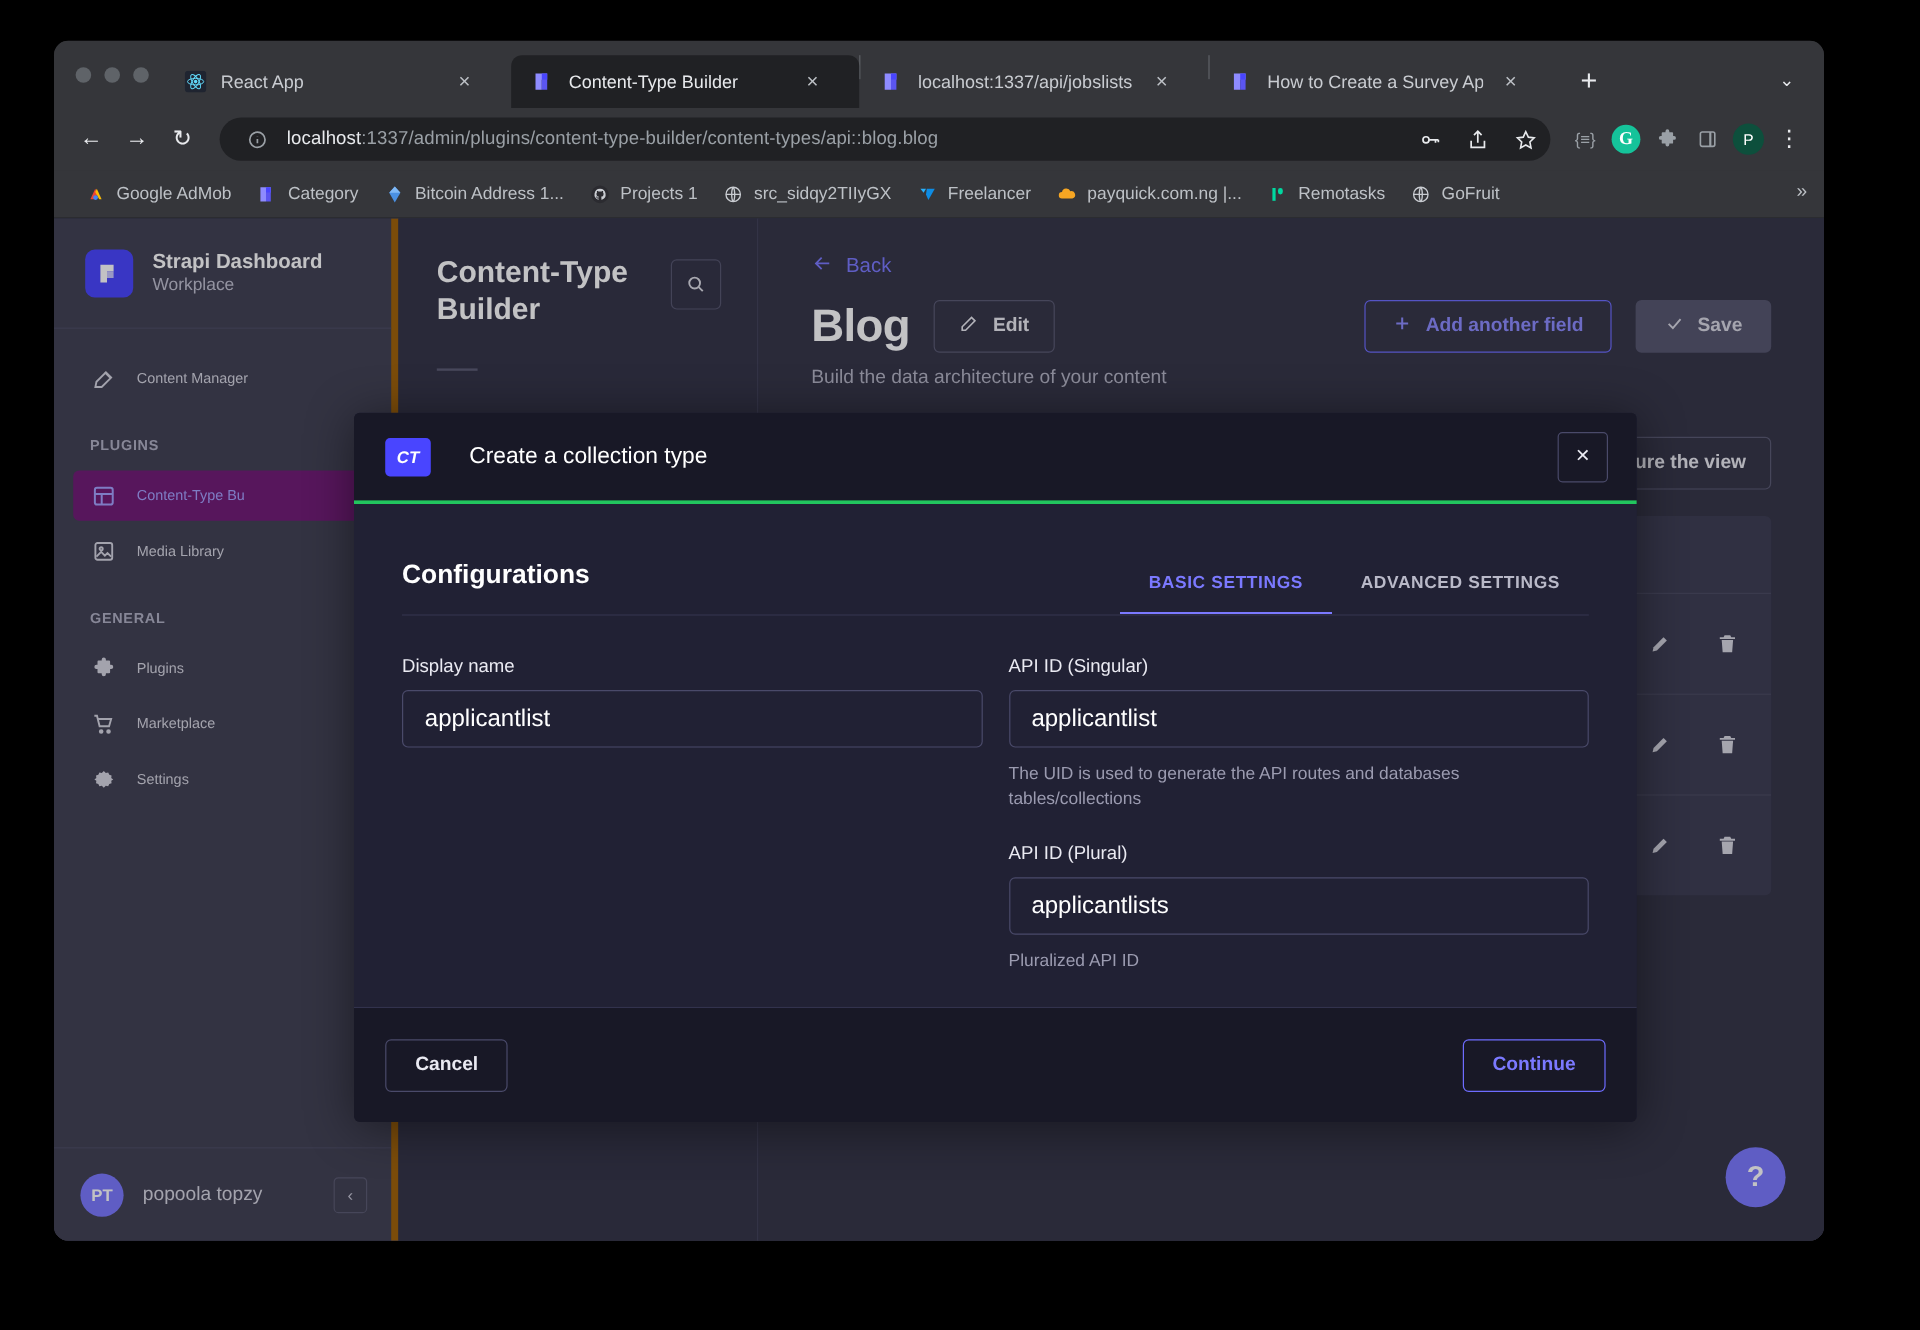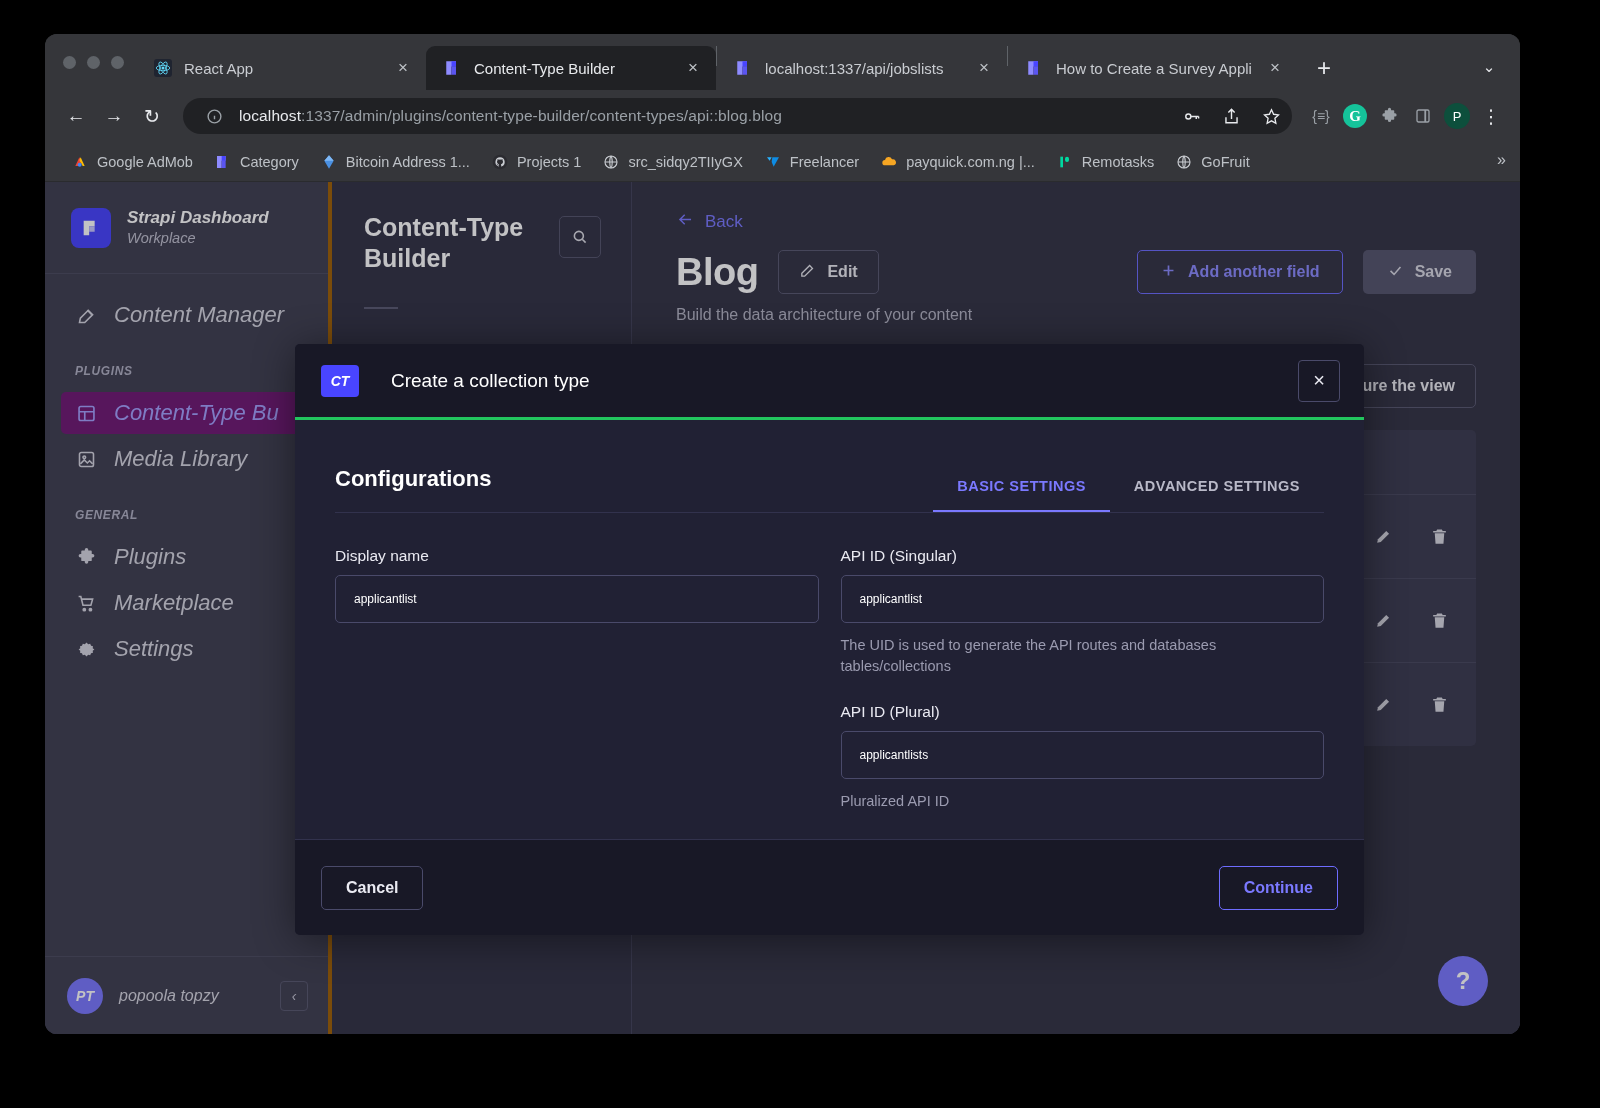--- a/index.html
+++ b/index.html
@@ -28,21 +28,21 @@
     align-items: flex-end;
     padding-left: 12px;
     position: relative;
   }
   .traffic-lights { display:flex; gap:11px; align-items:center; height:56px; padding: 0 12px 0 6px; }
   .dot { width: 13px; height: 13px; border-radius: 50%; background: #5f6368; }
 
   .tab {
     height: 44px;
     display: flex; align-items: center;
-    padding: 0 12px 0 18px;
+    padding: 0 28px 0 18px;
     gap: 12px;
     border-radius: 9px 9px 0 0;
     position: relative;
     min-width: 0;
     color: #c9ccd1;
     font-size: 15px;
     cursor: default;
   }
   .tab.inactive { width: 290px; }
   .tab.active {
@@ -162,22 +162,21 @@
     background: #333346;
     display: flex;
     overflow: hidden;
   }
 
   
   #sidebar {
     width: 287px; flex: 0 0 287px;
     background: #414052;
     display: flex; flex-direction: column;
-    border-right: 4px solid #a16207;
-    font-style: italic;
+    border-right: 6px solid #a16207;
   }
   #brand {
     display:flex; align-items:center; gap:16px;
     padding: 26px 20px 26px 26px;
     border-bottom: 1px solid #4d4d61;
     height: 92px;
   }
   #brand-logo {
     width: 40px;height:40px;border-radius:8px;
     background:#4945ff;
@@ -192,21 +191,21 @@
     letter-spacing: 0.6px;
     padding: 0 0 0 30px;
     margin: 26px 0 12px;
   }
   .nav-item {
     display:flex; align-items:center; gap:17px;
     height: 42px;
     margin: 2px 16px;
     padding: 0 14px;
     border-radius: 5px;
-    color: #d6d6e0; font-size: 22px;
+    color: #d6d6e0; font-size: 12px;
     white-space: nowrap;
   }
   .nav-item.active { background:#701a75; color:#a5a2ff; }
   .nav-ico { width: 22px;height:22px;flex:0 0 auto;display:flex;align-items:center;justify-content:center; }
   #nav-top { padding-top: 18px; }
   #sidebar-spacer { flex: 1 1 auto; }
   #sidebar-user {
     height: 78px;
     border-top: 1px solid #4d4d61;
     display:flex;align-items:center;gap:16px;
@@ -366,21 +365,21 @@
     grid-template-columns: 1fr 1fr;
     column-gap: 22px;
     margin-top: 34px;
   }
   .fld-label { color:#eaeaf2; font-size:15.5px; font-weight:normal; margin-bottom: 10px; }
   .fld-input {
     height: 48px;
     border: 1px solid #4a4a6a;
     border-radius: 5px;
     background: transparent;
-    color: #fff; font-size: 12px;
+    color: #fff; font-size: 20px;
     padding: 12px 18px;
     width: 100%;
     font-family: "Liberation Sans", sans-serif;
     outline: none;
   }
   .fld-hint { color:#9b9bb0; font-size:14.5px; margin-top: 12px; line-height: 1.45; max-width: 430px; }
   .block-gap { margin-top: 26px; }
 
   #modal-footer {
     height: 96px; flex: 0 0 96px;

